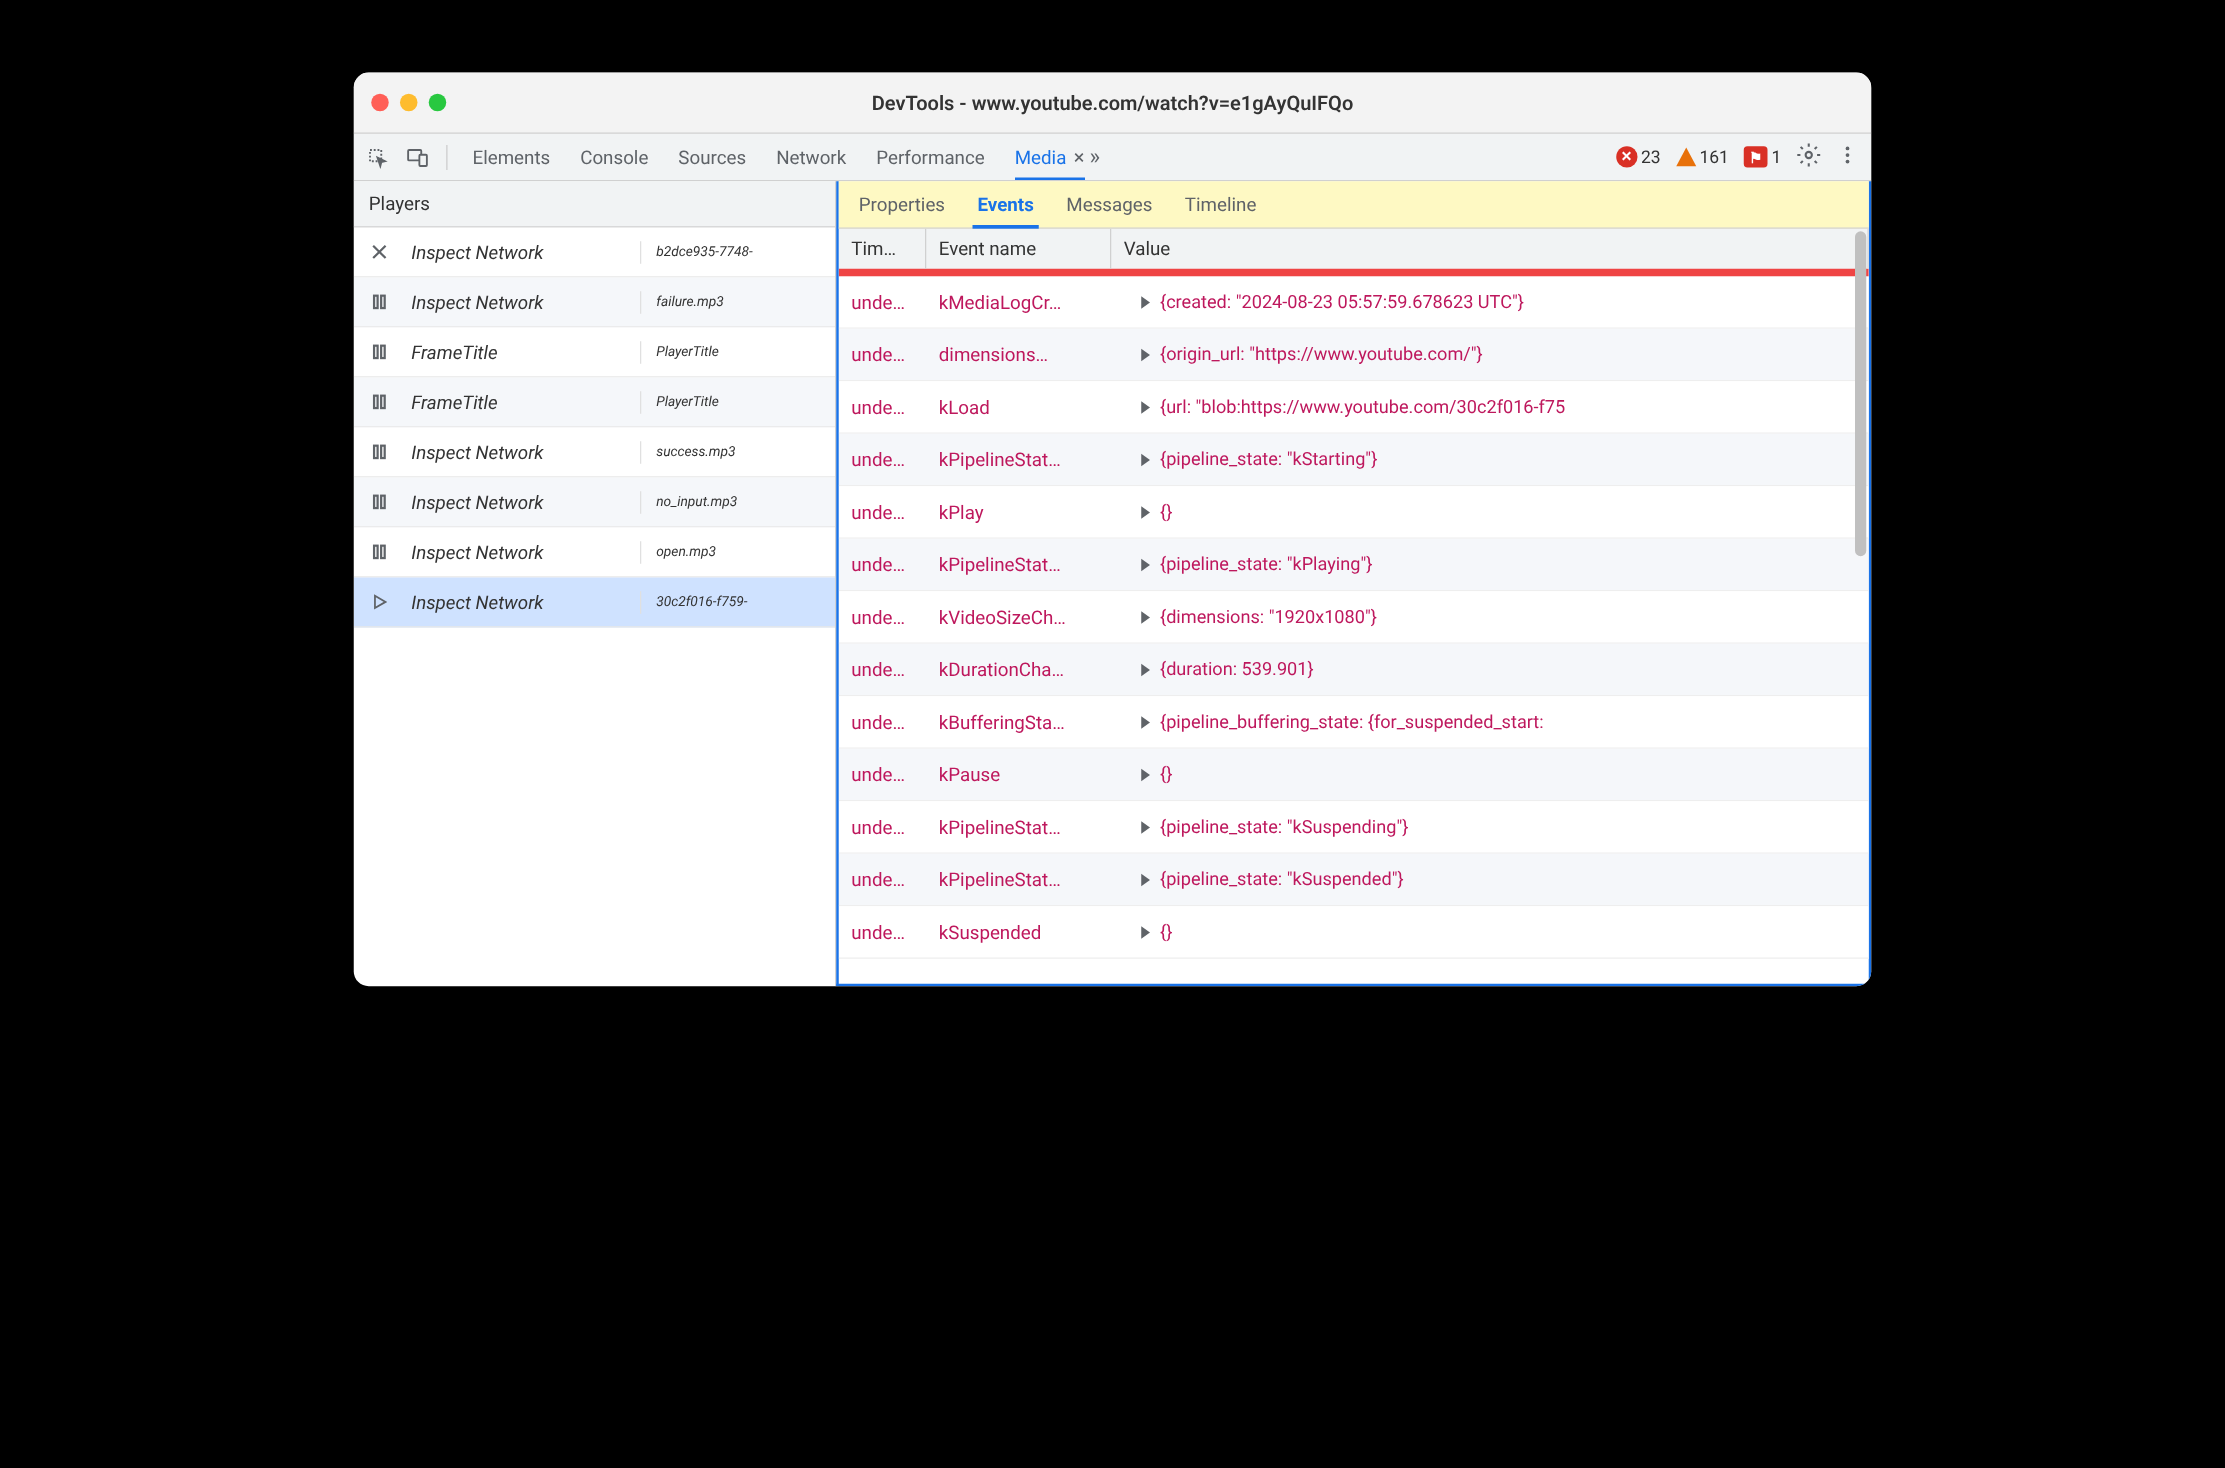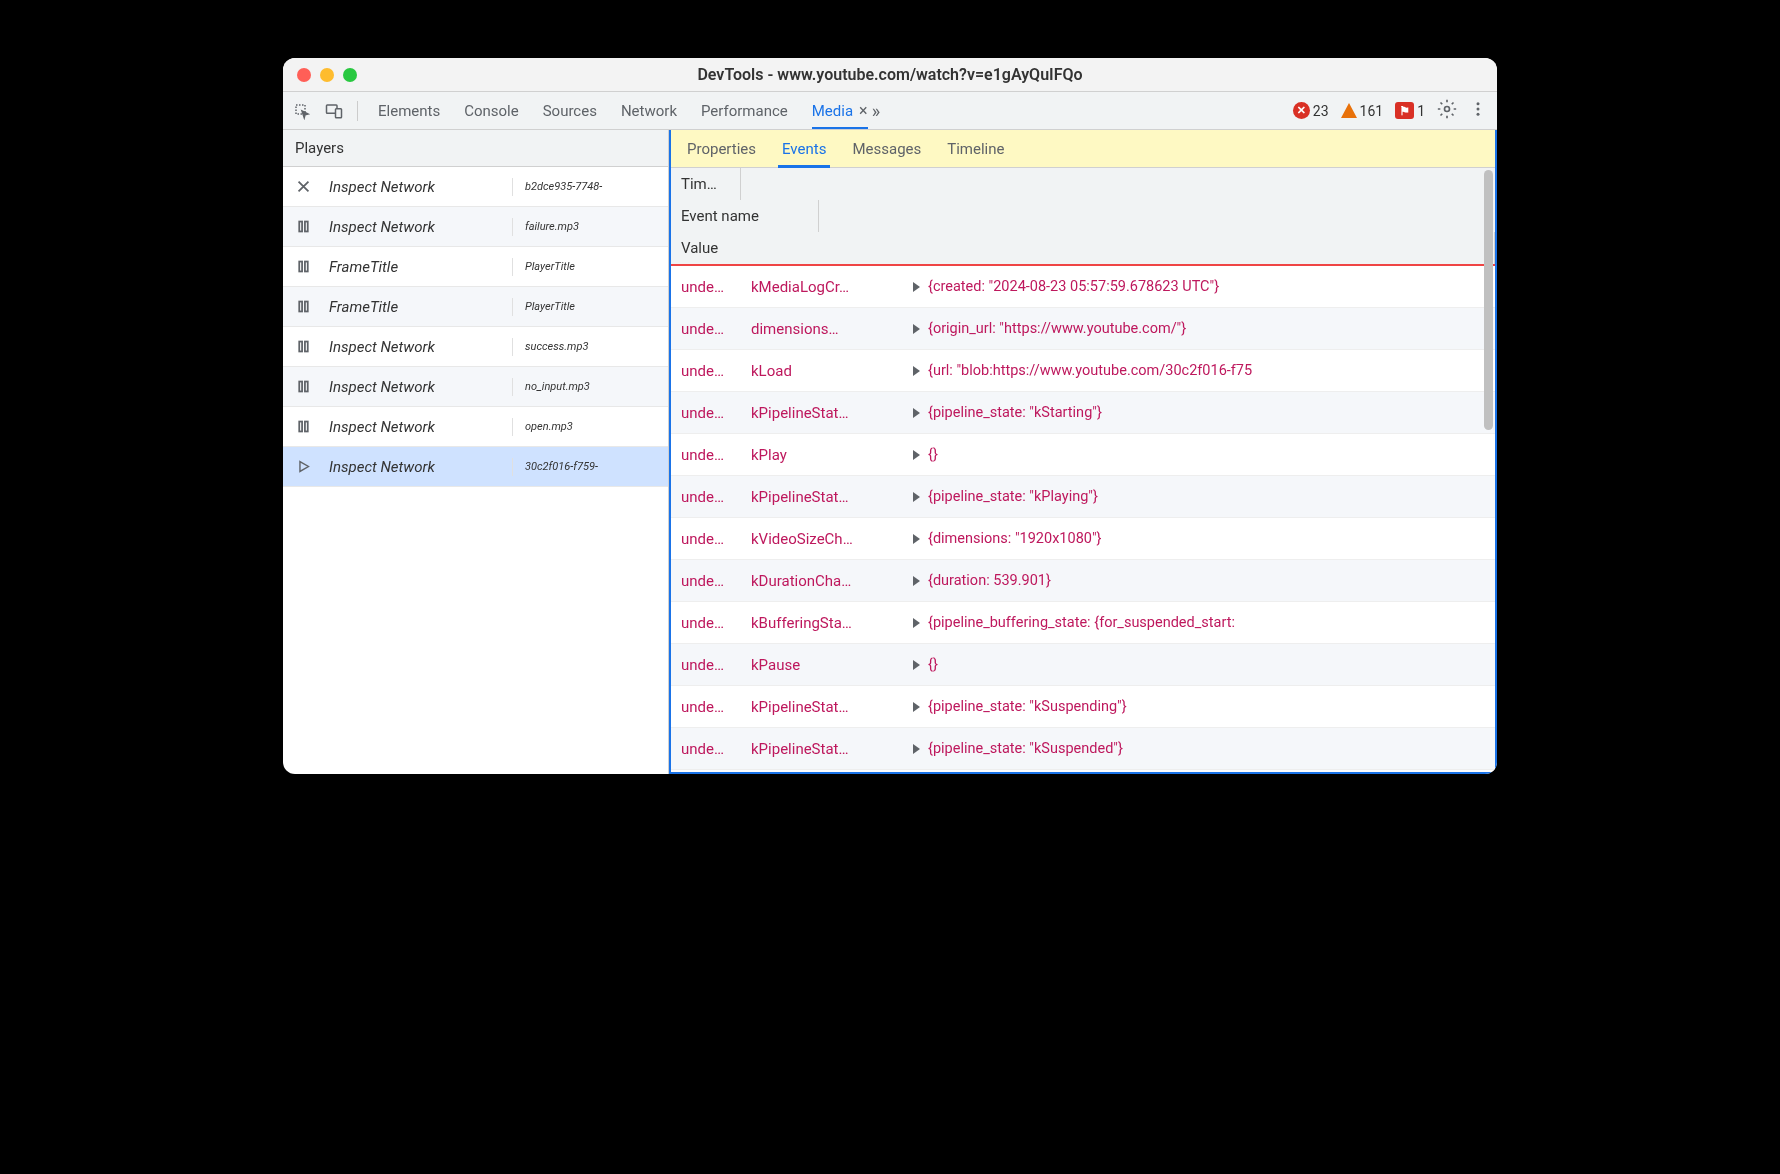--- a/index.html
+++ b/index.html
@@ -1,18 +1,18 @@
 <!DOCTYPE html>
 <html><head>
 <meta charset="utf-8">
 <style>
 * { box-sizing: border-box; margin: 0; padding: 0; font-family: -apple-system, BlinkMacSystemFont, "Segoe UI", Roboto, sans-serif; }
 body { background: #000; display: flex; align-items: flex-start; justify-content: center; padding: 58px 70px; }
 .window { width: 1214px; background: #fff; border-radius: 12px; overflow: hidden; box-shadow: 0 20px 60px rgba(0,0,0,0.5); }
-.titlebar { background: #f3f3f3; height: 34px; display: flex; align-items: center; padding: 0 14px; position: relative; border-bottom: 1px solid #d0d0d0; }
+.titlebar { background: #f3f3f3; height: 49px; display: flex; align-items: center; padding: 0 14px; position: relative; border-bottom: 1px solid #d0d0d0; }
 .traffic { display: flex; gap: 9px; }
 .traffic span { width: 14px; height: 14px; border-radius: 50%; display: block; }
 .tl-close { background: #ff5f57; }
 .tl-min { background: #febc2e; }
 .tl-max { background: #28c840; }
 .title { position: absolute; left: 0; right: 0; text-align: center; font-size: 16px; font-weight: 600; color: #333; pointer-events: none; }
 .toolbar { background: #f1f3f4; height: 38px; display: flex; align-items: center; border-bottom: 1px solid #d0d0d0; padding: 0 10px; }
 .toolbar-left { display: flex; align-items: center; gap: 14px; }
 .toolbar-icon { width: 18px; height: 18px; display: flex; align-items: center; justify-content: center; color: #5f6368; cursor: pointer; }
 .tabs { display: flex; gap: 24px; margin-left: 20px; font-size: 15px; color: #5f6368; }
@@ -36,24 +36,24 @@
 .player-row:nth-child(even) { background: #f5f7fa; }
 .player-row:nth-child(odd) { background: #fff; }
 .player-row.selected { background: #cfe2ff !important; }
 .player-icon { width: 40px; display: flex; align-items: center; justify-content: center; color: #5f6368; }
 .player-icon svg { width: 17px; height: 17px; }
 .player-frame { width: 190px; padding-left: 6px; font-size: 15px; color: #333; white-space: nowrap; overflow: hidden; text-overflow: ellipsis; border-right: 1px solid #e0e0e0; }
 .player-title { flex: 1; padding: 0 12px; font-size: 11px; color: #333; white-space: nowrap; overflow: hidden; text-overflow: ellipsis; }
 .right-panel { flex: 1; display: flex; flex-direction: column; border: 2px solid #1a73e8; border-top: none; }
 .sub-tabs { background: #fef9c3; height: 38px; display: flex; align-items: center; gap: 26px; padding: 0 16px; border-bottom: 1px solid #d0d0d0; font-size: 15px; }
 .sub-tab { cursor: pointer; color: #5f6368; padding: 9px 0; position: relative; }
-.sub-tab.active { color: #1a73e8; }
+.sub-tab.active { color: #1a73e8; font-weight: bold; }
 .sub-tab.active::after { content: ''; position: absolute; bottom: -1px; left: -4px; right: -4px; height: 3px; background: #1a73e8; }
 .events-table { flex: 1; overflow: auto; position: relative; }
-.events-header { display: flex; background: #f1f3f4; border-bottom: 2px solid #ef4444; position: sticky; top: 0; flex-direction: column; }
+.events-header { display: flex; background: #f1f3f4; border-bottom: 6px solid #ef4444; position: sticky; top: 0; }
 .eh-col { padding: 7px 10px; font-size: 15px; color: #333; border-right: 1px solid #d0d0d0; white-space: nowrap; overflow: hidden; text-overflow: ellipsis; }
 .col-time { width: 70px; }
 .col-name { width: 148px; }
 .col-value { flex: 1; }
 .event-row { display: flex; border-bottom: 1px solid #eee; height: 42px; align-items: center; }
 .event-row:nth-child(odd) { background: #fff; }
 .event-row:nth-child(even) { background: #f5f7fa; }
 .ev-col { padding: 0 10px; font-size: 15px; color: #be185d; white-space: nowrap; overflow: hidden; text-overflow: ellipsis; }
 .ev-value { display: flex; align-items: center; gap: 8px; font-family: ui-monospace, Menlo, Consolas, monospace; font-size: 14.5px; padding-left: 24px; }
 .tri { width: 0; height: 0; border-top: 5px solid transparent; border-bottom: 5px solid transparent; border-left: 7px solid #5f6368; flex-shrink: 0; cursor: pointer; }

